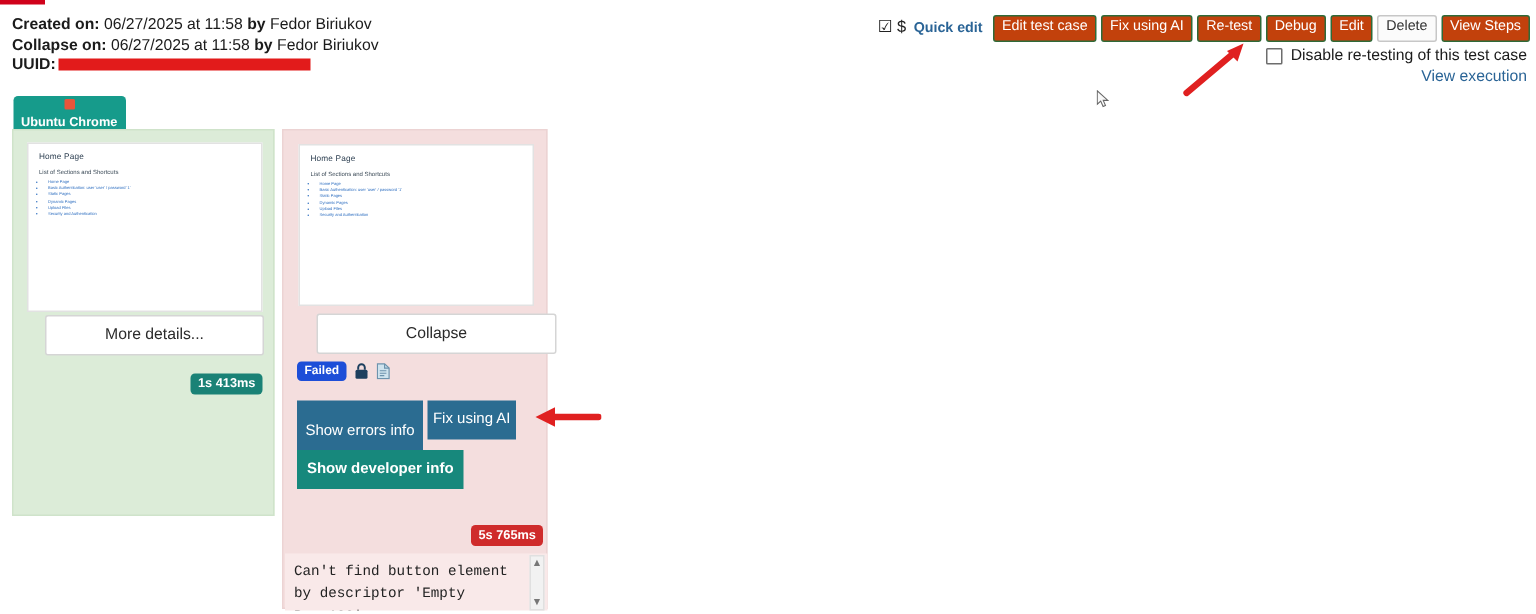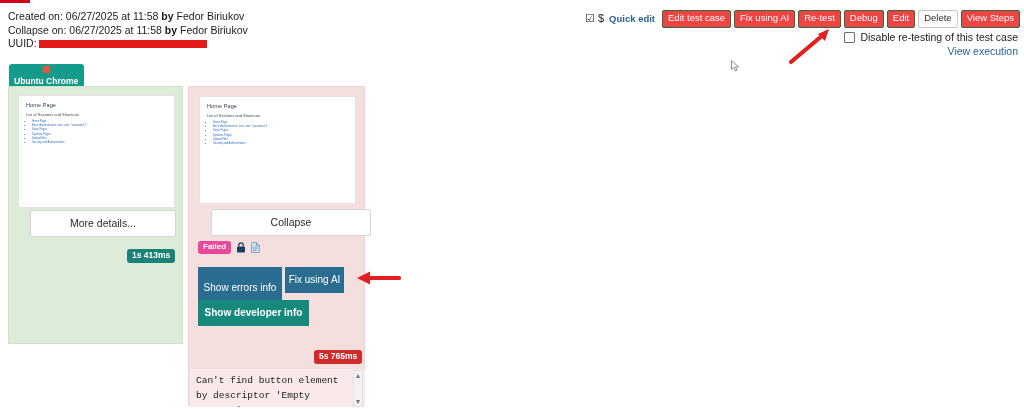--- a/index.html
+++ b/index.html
@@ -27,21 +27,21 @@
 
   
   .meta {
     position: absolute;
     left: 8px; top: 10px;
     line-height: 13.5px;
     font-size: 10.5px;
     color: #1b1b1b;
   }
   .meta .row { white-space: nowrap; }
-  .meta .k { font-weight: normal; text-align: right; }
+  .meta .k { font-weight: bold; text-align: right; }
   .meta .b { font-weight: bold; }
   .meta .v { font-weight: normal; }
   .redact {
     display: inline-block;
     width: 168px;
     height: 8px;
     background: #e21b1b;
     vertical-align: -1px;
     margin-left: 2px;
   }
@@ -84,21 +84,21 @@
     display: inline-block;
   }
   .quick-edit {
     color: #2a6496;
     font-size: 9.5px;
     font-weight: bold;
     margin: 0 4px 0 2px;
     white-space: nowrap;
   }
   .btn-g {
-    background: #ef4444;
+    background: #c2410c;
     color: #ffffff;
     font-size: 9.5px;
     border: 1px solid #2f6a38;
     border-radius: 2px;
     padding: 2px 5px 3px 5px;
     white-space: nowrap;
     line-height: 1.15;
     font-family: "Liberation Sans", sans-serif;
     cursor: pointer;
   }
@@ -232,21 +232,21 @@
 
   
   .status-row {
     position: absolute;
     left: 9px; top: 154px;
     display: flex;
     align-items: center;
     gap: 5px;
   }
   .failed-badge {
-    background: #ec4899;
+    background: #1d4ed8;
     color: #fff;
     font-size: 8px;
     font-weight: bold;
     border-radius: 3px;
     padding: 2px 5px 3px 5px;
     line-height: 1;
   }
 
   
   .act {

